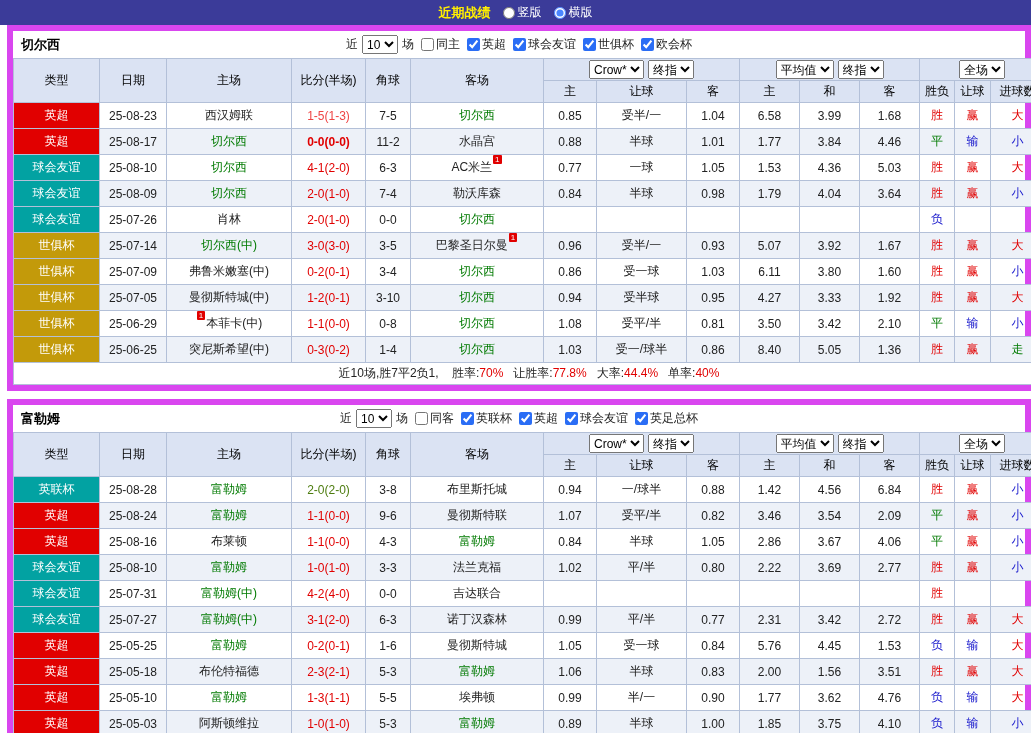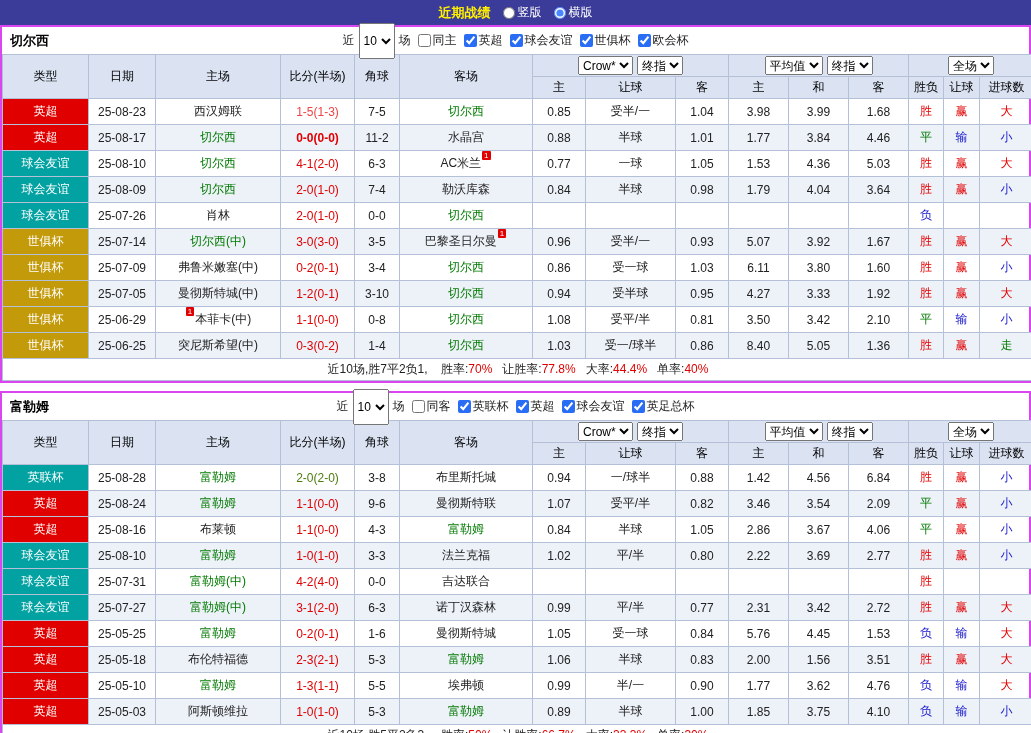--- a/index.html
+++ b/index.html
@@ -1,26 +1,26 @@
 <!DOCTYPE html>
 <html><head>
 <meta charset="utf-8">
 <style>
   html,body{margin:0;padding:0;}
   body{width:1031px;font-family:"Liberation Sans",sans-serif;background:#fff;color:#222;}
   .topbar{height:25px;background:#3b3b99;display:flex;align-items:center;justify-content:center;gap:12px;}
   .tb-title{color:#ffee00;font-weight:bold;font-size:13px;}
   .tb-radio{display:inline-flex;align-items:center;gap:3px;color:#fff;font-size:12px;cursor:pointer;}
   .tb-radio input{margin:0;width:12px;height:12px;accent-color:#4a86ff;}
-  .section{border:2px solid #d946ef;}
+  .section{border:6px solid #d946ef;margin-left:7px;}
   .section + .section{margin-top:8px;}
   .filter-bar{position:relative;height:27px;display:flex;align-items:center;font-size:12px;background:#fff;}
   .team-name{position:absolute;left:8px;font-size:13px;font-weight:bold;color:#000;}
   .filter-controls{margin:0 auto;display:flex;align-items:center;}
-  .filter-controls select{font-size:12px;height:36px;margin:0 4px;}
+  .filter-controls select{font-size:12px;height:19px;margin:0 4px;}
   .filter-controls label{display:inline-flex;align-items:center;cursor:pointer;margin-left:7px;}
   .filter-controls input[type=checkbox]{width:13px;height:13px;margin:0 2px 0 0;accent-color:#2a6df5;}
   table{border-collapse:collapse;table-layout:fixed;width:100%;}
   th,td{border:1px solid #b3c0d8;text-align:center;font-size:12px;overflow:hidden;white-space:nowrap;padding:0;}
   thead th{background:#dbe3f3;height:21px;font-weight:normal;color:#000;}
   thead select{font-size:12px;height:19px;margin:0 2px;max-width:95%;}
   tbody td{height:25px;}
   tbody tr:nth-child(even){background:#edf1f8;}
   td[data-name="competition-badge"]{color:#fff;}
   .team{cursor:pointer;}
@@ -119,21 +119,21 @@
           <tr data-name="match-row">
             <td data-name="competition-badge" style="background: rgb(225, 0, 0);">英超</td>
             <td data-name="date-cell">25-08-23</td>
             <td data-name="home-team-cell"><span data-name="home-team-link" class="team">西汉姆联</span></td>
             <td data-name="score-cell" style="color: #ef4444;">1-5(1-3)</td>
             <td data-name="corner-cell">7-5</td>
             <td data-name="away-team-cell"><span data-name="away-team-link" class="team" style="color: rgb(0, 122, 0);">切尔西</span></td>
             <td data-name="odds-home-cell">0.85</td>
             <td data-name="handicap-cell">受半/一</td>
             <td data-name="odds-away-cell">1.04</td>
-            <td data-name="avg-home-cell">3.98</td>
+            <td data-name="avg-home-cell">6.58</td>
             <td data-name="avg-draw-cell">3.99</td>
             <td data-name="avg-away-cell">1.68</td>
             <td data-name="result-cell" style="color: rgb(225, 0, 0);">胜</td>
             <td data-name="handicap-result-cell" style="color: rgb(225, 0, 0);">赢</td>
             <td data-name="goals-result-cell" style="color: rgb(225, 0, 0);">大</td>
           </tr>
           <tr data-name="match-row">
             <td data-name="competition-badge" style="background: rgb(225, 0, 0);">英超</td>
             <td data-name="date-cell">25-08-17</td>
             <td data-name="home-team-cell"><span data-name="home-team-link" class="team" style="color: rgb(0, 122, 0);">切尔西</span></td>

